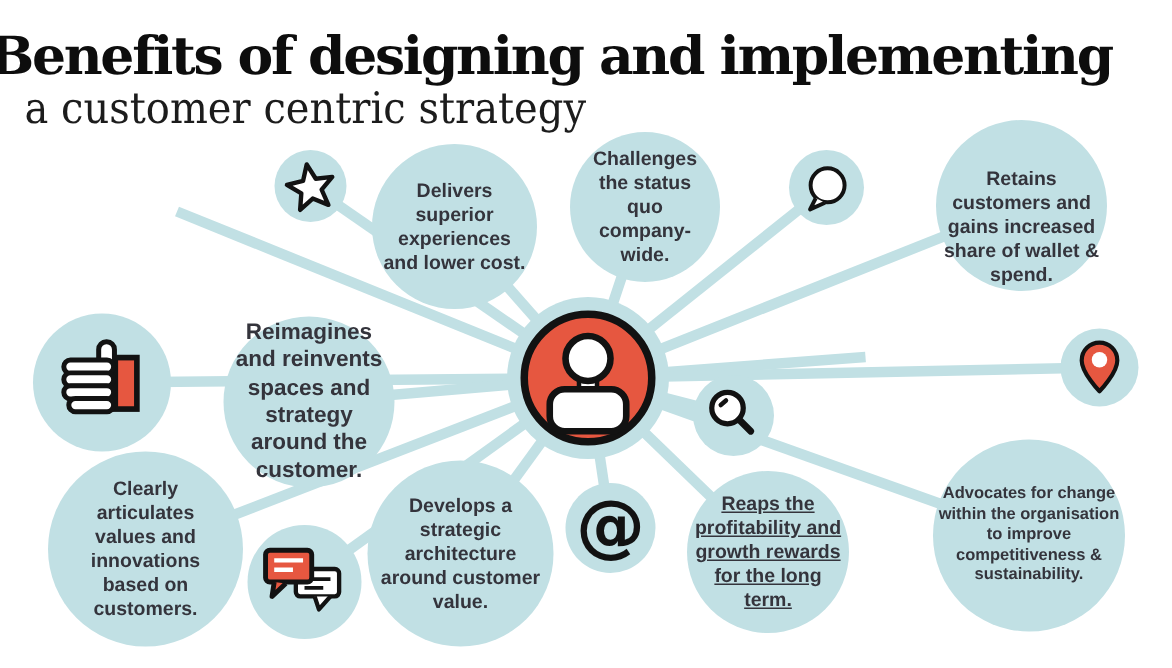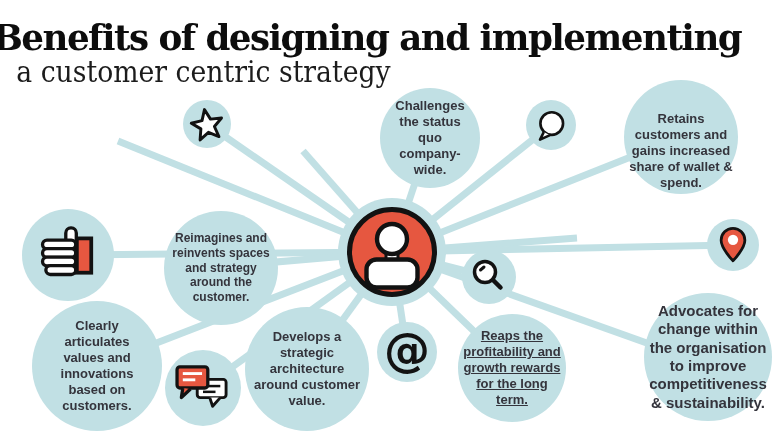--- a/index.html
+++ b/index.html
@@ -60,47 +60,50 @@
       <line x1="392" y1="252" x2="206" y2="268" stroke="#c1e0e4"></line>
     </g>
   </svg>
 
   <div class="titlewrap">
     <div class="title">Benefits of designing and implementing</div><br>
     <div class="subtitle">a customer centric strategy</div>
   </div>
 
 
+  <div class="bubble" style="left:248px;top:96px;width:110px;height:110px;font-size:13px;">
+    <div class="txt">Delivers superior experiences and lower cost.</div>
+  </div>
 
   <div class="bubble" style="left:380px;top:88px;width:100px;height:100px;font-size:13px;align-items:center;">
     <div class="txt">Challenges the status quo company-wide.</div>
   </div>
 
   <div class="bubble" style="left:624px;top:80px;width:114px;height:114px;font-size:13px;">
     <div class="txt" style="padding:4px;margin-top:28px;">Retains customers and gains increased share of wallet &amp; spend.</div>
   </div>
 
 
-  <div class="bubble" style="left:644px;top:293px;width:128px;height:128px;font-size:15px;">
+  <div class="bubble" style="left:622px;top:293px;width:128px;height:128px;font-size:11px;">
     <div class="txt" style="padding:3px;">Advocates for change within the organisation to improve competitiveness &amp; sustainability.</div>
   </div>
 
   <div class="bubble" style="left:458px;top:314px;width:108px;height:108px;font-size:13px;text-decoration:underline;">
     <div class="txt" style="padding:2px;">Reaps the profitability and growth rewards for the long term.</div>
   </div>
 
   <div class="bubble" style="left:245px;top:307px;width:124px;height:124px;font-size:13px;">
     <div class="txt">Develops a strategic architecture around customer value.</div>
   </div>
 
   <div class="bubble" style="left:32px;top:301px;width:130px;height:130px;font-size:13px;justify-content:center;">
     <div class="txt" style="padding:12px;">Clearly articulates values and innovations based on customers.</div>
   </div>
 
-  <div class="bubble" style="left:164px;top:211px;width:114px;height:114px;font-size:12px;">
+  <div class="bubble" style="left:149px;top:211px;width:114px;height:114px;font-size:15px;">
     <div class="txt" style="padding:2px;">Reimagines and reinvents spaces and strategy around the customer.</div>
   </div>
 
   <div class="bubble iconb" style="left:183px;top:100px;width:48px;height:48px;">
     <svg width="38" height="38" viewBox="0 0 52 52">
       <polygon points="26,6 31.9,20.3 47,21.3 35.4,31.1 39.1,45.8 26,37.6 12.9,45.8 16.6,31.1 5,21.3 20.1,20.3" fill="#fff" stroke="var(--ink)" stroke-width="4" stroke-linejoin="round" transform="rotate(-10 26 26)"></polygon>
     </svg>
   </div>
 
   <div class="bubble iconb" style="left:526px;top:100px;width:50px;height:50px;">

